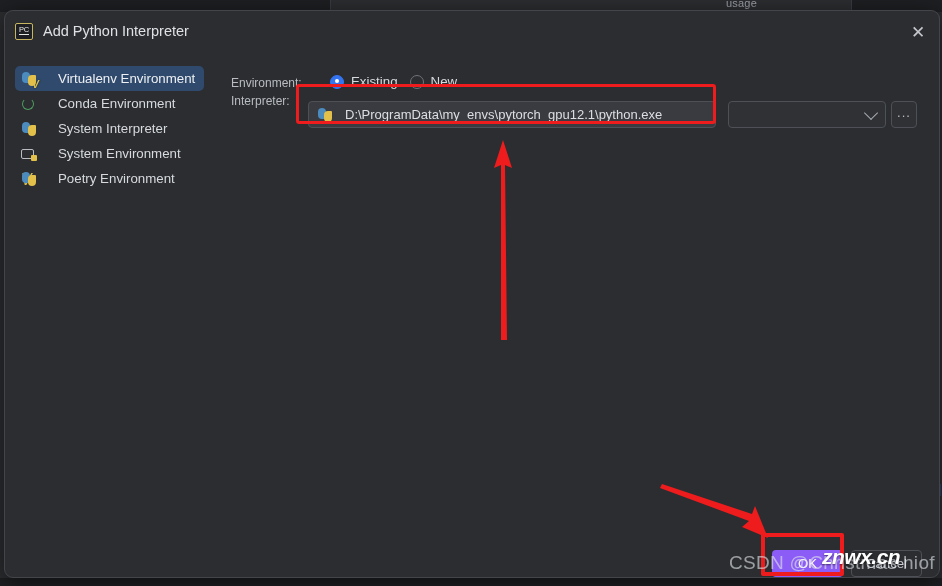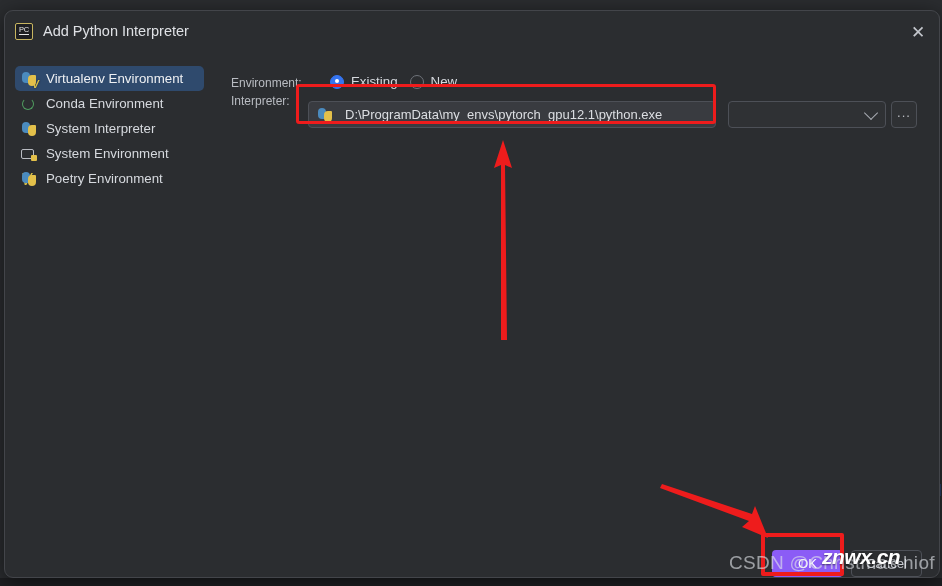--- a/index.html
+++ b/index.html
@@ -164,21 +164,21 @@
     padding-left: 6px;
     cursor: pointer;
     box-sizing: border-box;
   }
   .side-item.selected {
     background: #2f4a6d;
   }
   .side-label {
     font-size: 13.3px;
     color: #d6d9de;
-    margin-left: 9px;
+    margin-left: 21px;
     white-space: nowrap;
   }
   .side-item.selected .side-label { color: #eef0f3; }
 
   .ico {
     width: 16px; height: 16px;
     position: relative;
     flex: none;
   }
   
@@ -410,20 +410,25 @@
     letter-spacing: -.5px;
     pointer-events: none;
     text-shadow: 0 1px 2px rgba(0,0,0,.5);
   }
 </style>
 </head>
 <body>
 
 <div class="bg-root">
   <div class="bg-left-strip"></div>
+  <div class="bg-topbar">
+    <div class="bg-tabstrip">
+      <div class="bg-usage-label">usage</div>
+    </div>
+  </div>
   <div class="bg-right-panel">
     <div class="bg-right-btn"></div>
     <div id="bg-frags">
         <div class="bg-frag" style="top: 58px;">n</div>
         <div class="bg-frag" style="top: 88px;">in</div>
         <div class="bg-frag yellow" style="top: 116px;">J</div>
         <div class="bg-frag" style="top: 146px;">s</div>
         <div class="bg-frag" style="top: 174px;">n</div>
         <div class="bg-frag" style="top: 202px;">o</div>
         <div class="bg-frag" style="top: 230px;">s</div>

